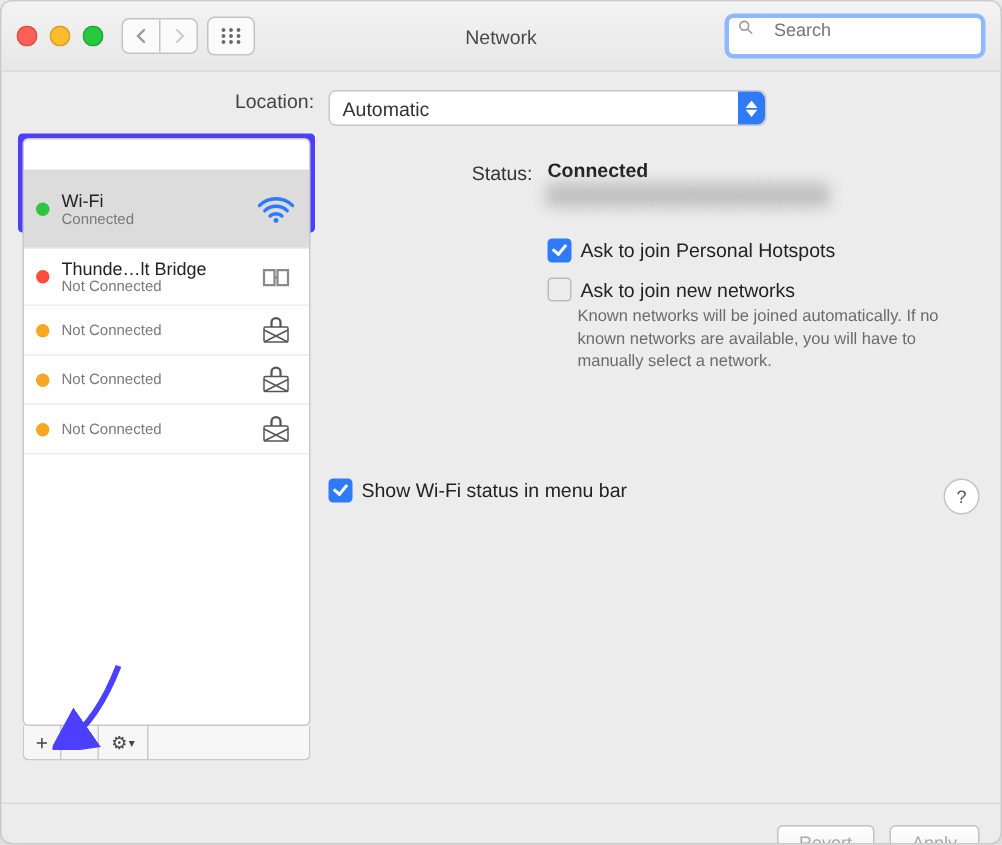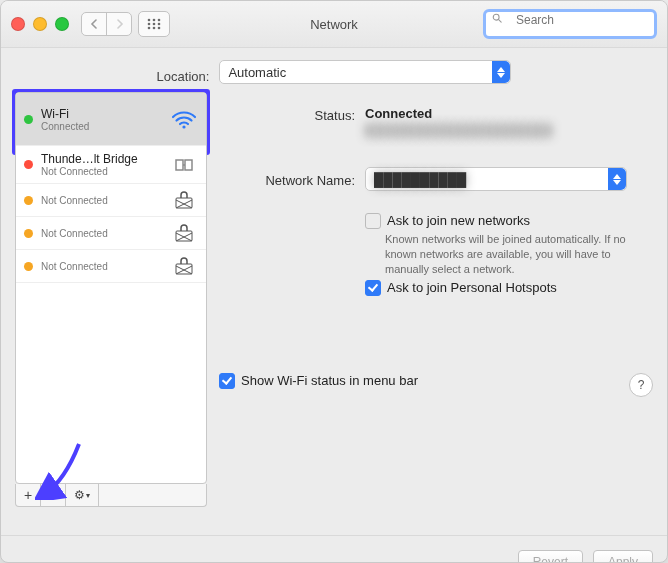--- a/index.html
+++ b/index.html
@@ -10,36 +10,36 @@
   .dot.red{background:#ff5f57;} .dot.yellow{background:#febc2e;} .dot.green{background:#28c840;}
   .nav { display:flex; align-items:center; gap:6px;}
   .segbtn { display:flex; border:1px solid #c3c3c3; border-radius:5px; overflow:hidden; background:#fafafa;}
   .segbtn div{ width:24px; height:22px; display:flex; align-items:center; justify-content:center; color:#888;}
   .segbtn div + div{border-left:1px solid #c3c3c3;}
   .gridbtn{ width:30px; height:24px; border:1px solid #c3c3c3; border-radius:5px; background:#fafafa; display:flex; align-items:center; justify-content:center; font-size:12px; color:#555;}
   .title { position:absolute; left:0; right:0; text-align:center; font-size:13px; color:#4a4a4a; pointer-events:none;}
   .search { margin-left:auto; }
   .search .field{ width:156px; height:24px; border:3px solid #8fb9ff; border-radius:6px; background:#fff; display:flex; align-items:flex-start; padding:0 6px; gap:12px;}
   .search input{ border:0; outline:0; font-size:12px; width:100%; background:transparent;}
-  .locrow{ margin:12px 0 8px; display:flex; align-items:flex-end; justify-content:center; gap:10px;}
+  .locrow{ margin:12px 0 8px; display:flex; align-items:flex-start; justify-content:center; gap:10px;}
   .locrow label{color:#444;}
   .select{ display:flex; align-items:center; border:1px solid #c8c8c8; border-radius:5px; background:#fff; height:22px; box-shadow:inset 0 1px 0 #fff;gap:30px;}
   .select .txt{ padding:0 8px; flex:1; color:#333;}
   .select .caret{ width:18px; height:100%; background:#2f7af8; border-top-right-radius:5px; border-bottom-right-radius:5px; display:flex; flex-direction:column; align-items:center; justify-content:center; gap:1px;}
   .caret svg{width:8px;height:5px;fill:#fff;}
   .content{ display:flex; padding:0 14px 14px; gap:12px;}
   .sidebar-wrap{ width:192px; }
   .sidebar{ height:392px; border:1px solid #c8c8c8; border-radius:4px; background:#fff; overflow:hidden; box-sizing:border-box; position:relative;}
   .listitem{ display:flex; align-items:center; padding:6px 8px; gap:8px; border-bottom:1px solid #eee; position:relative;}
   .listitem .statusdot{ width:9px;height:9px;border-radius:50%; flex-shrink:0;}
   .statusdot.green{background:#2fc441;} .statusdot.red{background:#ff4d3d;} .statusdot.amber{background:#f6a623;}
   .listitem .labels{flex:1; min-width:0;}
   .listitem .name{font-size:12px; color:#222; white-space:nowrap; overflow:hidden; text-overflow:ellipsis;}
   .listitem .sub{font-size:10px; color:#7a7a7a;}
-  .listitem.selected{ background:#dcdcdc;}
+  .listitem.selected{ background:#dcdcdc;margin-top:20px;}
   .highlight-sel{ position:absolute; border:4px solid #4c3fff; border-radius:3px; pointer-events:none;}
   .svc-icon{width:28px; display:flex; justify-content:center;}
   .sidebar-foot{ display:flex; border:1px solid #c8c8c8; border-top:0; border-bottom-left-radius:4px; border-bottom-right-radius:4px; background:#f6f6f6;}
   .footbtn{ width:24px; height:22px; display:flex; align-items:center; justify-content:center; border-right:1px solid #c8c8c8; font-size:14px; color:#444;}
   .arrow-pointer{ position:absolute; pointer-events:none;}
 
   .main{ flex:1; padding-top:14px;}
   .row{ display:flex; align-items:flex-start; margin-bottom:10px;}
   .row .lbl{ width:136px; text-align:right; padding-right:10px; color:#333; padding-top:2px;}
   .row .val{ flex:1;}
@@ -229,56 +229,40 @@
         <div class="lbl">Status:</div>
         <div class="val" style="display:flex; align-items:flex-start; gap:16px;">
           <div>
             <div class="statusbold">Connected</div>
             <div class="blurred" style="font-size:11px; width:180px; line-height:1.3;margin-top:2px">████████████████████████</div>
           </div>
           <span style="flex:1"></span>
         </div>
       </div>
 
-      <div class="row" style="margin-top:30px; align-items:center">
-        <div class="lbl">Network Name:</div>
-        <div class="val">
-          <div class="select" style="width:260px">
-            <div class="txt blurred">██████████</div>
-            <div class="caret">
-              <svg viewBox="0 0 8 5">
-                  <path d="M0 5 4 0l4 5z"></path>
-                </svg>
-              <svg viewBox="0 0 8 5">
-                  <path d="M0 0 4 5 8 0z"></path>
-                </svg>
-            </div>
-          </div>
-        </div>
-      </div>
 
       <div class="row">
           <div class="lbl"></div>
+        </div>
+
+      <div class="row">
+          <div class="lbl"></div>
+          <div class="val">
+        <label><span class="checkbox checked"></span><span>Ask to join Personal Hotspots</span></label>
+      </div>
         </div>
 
       <div class="row" style="margin-bottom:4px">
           <div class="lbl"></div>
           <div class="val">
         <label><span class="checkbox"></span><span>Ask to join new networks</span></label>
         <div class="helptext" style="max-width:260px">Known networks will be joined automatically. If no known networks are available, you will have to manually select a network.</div>
       </div>
         </div>
 
-      <div class="row">
-          <div class="lbl"></div>
-          <div class="val">
-        <label><span class="checkbox checked"></span><span>Ask to join Personal Hotspots</span></label>
-      </div>
-        </div>
-
       <div style="height:66px"></div>
 
       <div style="display:flex; align-items:flex-start">
         <label><span class="checkbox checked"></span><span>Show Wi-Fi status in menu bar</span></label>
         <span style="flex:1"></span>
         <span class="helpbtn">?</span>
       </div>
     </div>
   </div>
 

